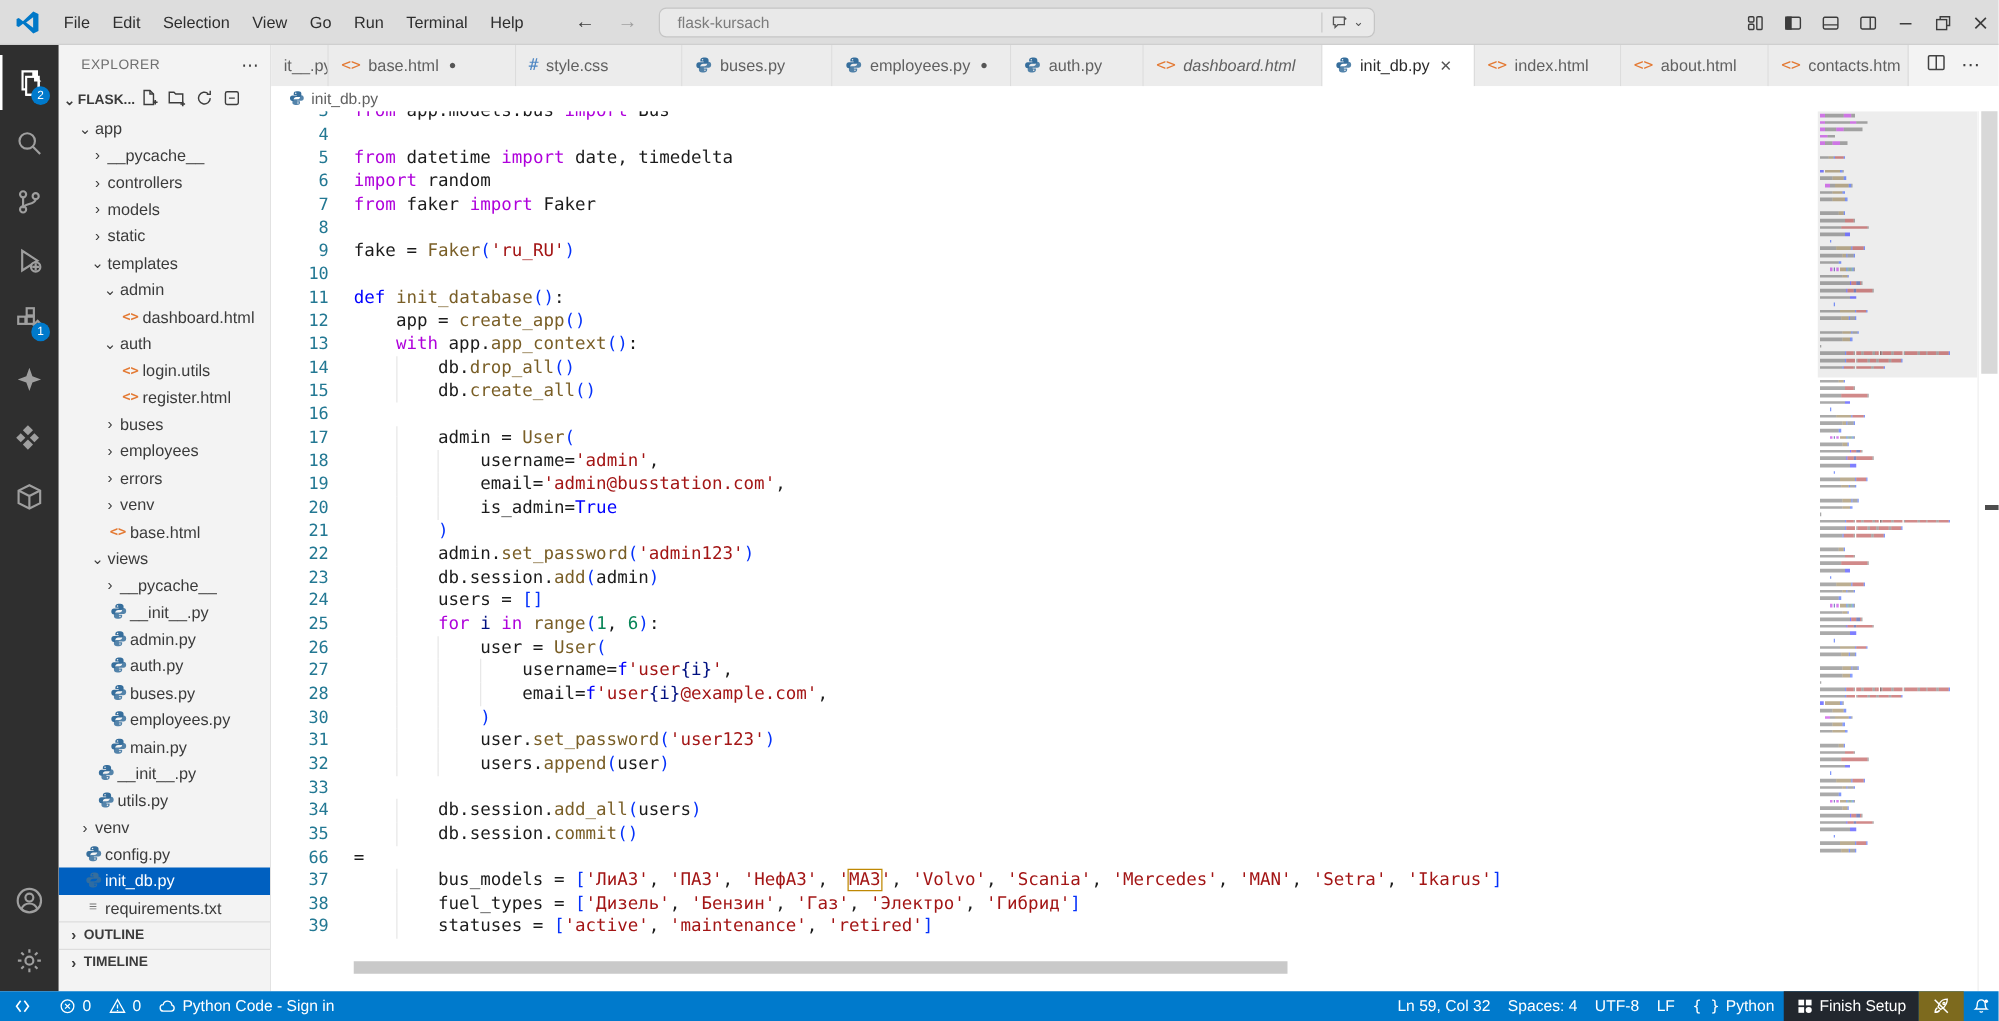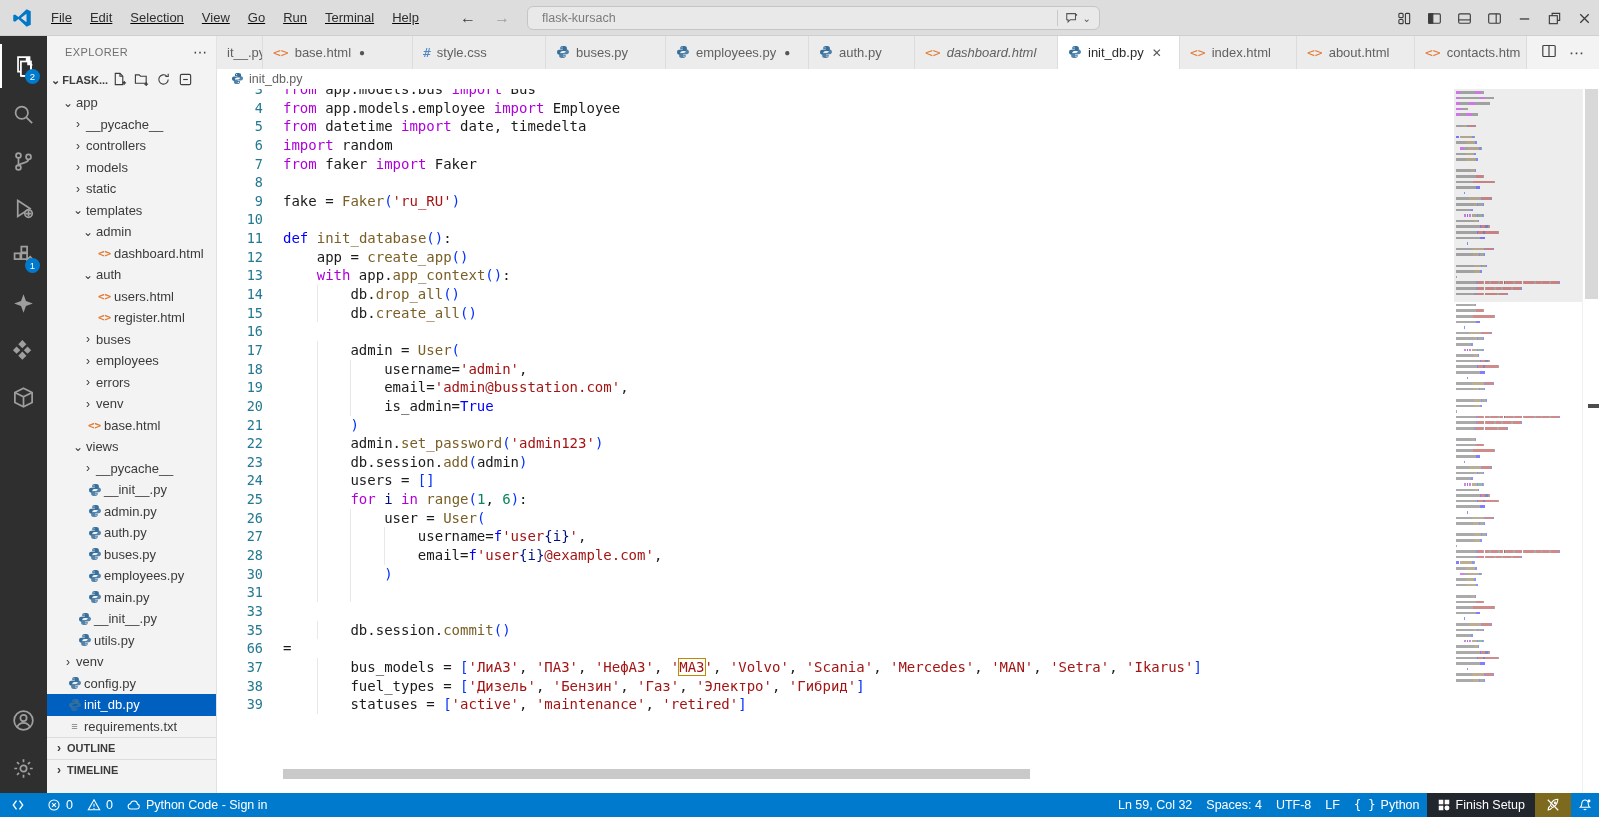--- a/index.html
+++ b/index.html
@@ -94,21 +94,21 @@
 </style>
 </head>
 <body>
 
 <div id="app">
 
   <div id="titlebar">
     <svg id="vscode-logo" viewBox="0 0 16 16">
         <path d="M11.7 1L5.1 7.2 2.4 5.1 1 5.7v4.6l1.4.6 2.7-2.1 6.6 6.2 3.3-1.6V2.6L11.7 1zM11.6 4.6v6.8L7.1 8l4.5-3.4z" fill="#0078c8"></path>
       </svg>
-    <div id="menubar" style="display: flex; text-decoration: underline;">
+    <div id="menubar" style="display: flex;">
         <span class="menu-item">File</span>
         <span class="menu-item">Edit</span>
         <span class="menu-item">Selection</span>
         <span class="menu-item">View</span>
         <span class="menu-item">Go</span>
         <span class="menu-item">Run</span>
         <span class="menu-item">Terminal</span>
         <span class="menu-item">Help</span>
       </div>
     <div id="nav-arrows">
@@ -305,21 +305,21 @@
           <span class="ficon html">&lt;&gt;</span>
           <span>dashboard.html</span>
         </div>
         <div class="tree-row" style="padding-left: 33px;">
           <span class="chev">⌄</span>
           <span>auth</span>
         </div>
         <div class="tree-row" style="padding-left: 43px;">
           <span style="width: 5px; flex: 0 0 auto;"></span>
           <span class="ficon html">&lt;&gt;</span>
-          <span>users.html</span>
+          <span>login.utils</span>
         </div>
         <div class="tree-row" style="padding-left: 43px;">
           <span style="width: 5px; flex: 0 0 auto;"></span>
           <span class="ficon html">&lt;&gt;</span>
           <span>register.html</span>
         </div>
         <div class="tree-row" style="padding-left: 33px;">
           <span class="chev">›</span>
           <span>buses</span>
         </div>
@@ -521,21 +521,21 @@
     <div id="breadcrumb">
       <span class="ficon py"><svg viewBox="0 0 16 16">
             <path d="M7.9 1.2c-1.8 0-3 .8-3 2.2v1.5h3v.6H3.6c-1.4 0-2.4 1-2.4 2.7 0 1.6 1 2.7 2.4 2.7h1.3V9.2c0-1.3 1.1-2.3 2.5-2.3h3c1.1 0 2-.9 2-2.1V3.4c0-1.3-1.2-2.2-3-2.2zm-1 1.3a.7.7 0 1 1 0 1.4.7.7 0 0 1 0-1.4z" fill="#366e9c"></path>
             <path d="M8.1 14.8c1.8 0 3-.8 3-2.2v-1.5h-3v-.6h4.3c1.4 0 2.4-1 2.4-2.7 0-1.6-1-2.7-2.4-2.7h-1.3v1.7c0 1.3-1.1 2.3-2.5 2.3h-3c-1.1 0-2 .9-2 2.1v1.4c0 1.3 1.2 2.2 3 2.2zm1-1.3a.7.7 0 1 1 0-1.4.7.7 0 0 1 0 1.4z" fill="#366e9c" opacity=".85"></path>
           </svg></span>
       <span>init_db.py</span>
     </div>
     <div id="code-viewport">
       <div id="code-scroll">
           <div class="cl"><span class="ln">3</span><span class="ltext"><span class="tk-k">from</span><span class="tk-v"> app.models.bus </span><span class="tk-k">import</span><span class="tk-v"> Bus</span></span></div>
-          <div class="cl"><span class="ln">4</span><span class="ltext"><span class="tk-k">from</span><span class="tk-v"> app.models.employee </span><span class="tk-k">import</span><span class="tk-v"> Employee</span></span></div>
+          <div class="cl"><span class="ln">4</span></div>
           <div class="cl"><span class="ln">5</span><span class="ltext"><span class="tk-k">from</span><span class="tk-v"> datetime </span><span class="tk-k">import</span><span class="tk-v"> date, timedelta</span></span></div>
           <div class="cl"><span class="ln">6</span><span class="ltext"><span class="tk-k">import</span><span class="tk-v"> random</span></span></div>
           <div class="cl"><span class="ln">7</span><span class="ltext"><span class="tk-k">from</span><span class="tk-v"> faker </span><span class="tk-k">import</span><span class="tk-v"> Faker</span></span></div>
           <div class="cl"><span class="ln">8</span><span class="ltext"></span></div>
           <div class="cl"><span class="ln">9</span><span class="ltext"><span class="tk-v">fake = </span><span class="tk-f">Faker</span><span class="tk-b">(</span><span class="tk-s">'ru_RU'</span><span class="tk-b">)</span></span></div>
           <div class="cl"><span class="ln">10</span><span class="ltext"></span></div>
           <div class="cl"><span class="ln">11</span><span class="ltext"><span class="tk-d">def</span><span class="tk-v"> </span><span class="tk-f">init_database</span><span class="tk-b">(</span><span class="tk-b">)</span><span class="tk-v">:</span></span></div>
           <div class="cl"><span class="ln">12</span><span class="ltext"><span class="tk-v">    app = </span><span class="tk-f">create_app</span><span class="tk-b">(</span><span class="tk-b">)</span></span></div>
           <div class="cl"><span class="ln">13</span><span class="ltext"><span class="tk-v">    </span><span class="tk-k">with</span><span class="tk-v"> app.</span><span class="tk-f">app_context</span><span class="tk-b">(</span><span class="tk-b">)</span><span class="tk-v">:</span></span></div>
           <div class="cl"><span class="ln">14</span><span class="guide" style="left: 99.72px;"></span><span class="ltext"><span class="tk-v">        db.</span><span class="tk-f">drop_all</span><span class="tk-b">(</span><span class="tk-b">)</span></span></div>
@@ -547,22 +547,24 @@
           <div class="cl"><span class="ln">20</span><span class="guide" style="left: 99.72px;"></span><span class="guide" style="left: 133.44px;"></span><span class="ltext"><span class="tk-v">            is_admin=</span><span class="tk-d">True</span></span></div>
           <div class="cl"><span class="ln">21</span><span class="guide" style="left: 99.72px;"></span><span class="ltext"><span class="tk-v">        </span><span class="tk-b">)</span></span></div>
           <div class="cl"><span class="ln">22</span><span class="guide" style="left: 99.72px;"></span><span class="ltext"><span class="tk-v">        admin.</span><span class="tk-f">set_password</span><span class="tk-b">(</span><span class="tk-s">'admin123'</span><span class="tk-b">)</span></span></div>
           <div class="cl"><span class="ln">23</span><span class="guide" style="left: 99.72px;"></span><span class="ltext"><span class="tk-v">        db.session.</span><span class="tk-f">add</span><span class="tk-b">(</span><span class="tk-v">admin</span><span class="tk-b">)</span></span></div>
           <div class="cl"><span class="ln">24</span><span class="guide" style="left: 99.72px;"></span><span class="ltext"><span class="tk-v">        users = </span><span class="tk-b">[]</span></span></div>
           <div class="cl"><span class="ln">25</span><span class="guide" style="left: 99.72px;"></span><span class="ltext"><span class="tk-v">        </span><span class="tk-k">for</span><span class="tk-v"> </span><span class="tk-p">i</span><span class="tk-v"> </span><span class="tk-k">in</span><span class="tk-v"> </span><span class="tk-f">range</span><span class="tk-b">(</span><span class="tk-n">1</span><span class="tk-v">, </span><span class="tk-n">6</span><span class="tk-b">)</span><span class="tk-v">:</span></span></div>
           <div class="cl"><span class="ln">26</span><span class="guide" style="left: 99.72px;"></span><span class="guide" style="left: 133.44px;"></span><span class="ltext"><span class="tk-v">            user = </span><span class="tk-f">User</span><span class="tk-b">(</span></span></div>
           <div class="cl"><span class="ln">27</span><span class="guide" style="left: 99.72px;"></span><span class="guide" style="left: 133.44px;"></span><span class="guide" style="left: 167.16px;"></span><span class="ltext"><span class="tk-v">                username=</span><span class="tk-d">f</span><span class="tk-s">'user</span><span class="tk-p">{i}</span><span class="tk-s">'</span><span class="tk-v">,</span></span></div>
           <div class="cl"><span class="ln">28</span><span class="guide" style="left: 99.72px;"></span><span class="guide" style="left: 133.44px;"></span><span class="guide" style="left: 167.16px;"></span><span class="ltext"><span class="tk-v">                email=</span><span class="tk-d">f</span><span class="tk-s">'user</span><span class="tk-p">{i}</span><span class="tk-s">@example.com'</span><span class="tk-v">,</span></span></div>
           <div class="cl"><span class="ln">30</span><span class="guide" style="left: 99.72px;"></span><span class="guide" style="left: 133.44px;"></span><span class="ltext"><span class="tk-v">            </span><span class="tk-b">)</span></span></div>
-          <div class="cl"><span class="ln">31</span><span class="guide" style="left: 99.72px;"></span><span class="guide" style="left: 133.44px;"></span></div>
+          <div class="cl"><span class="ln">31</span><span class="guide" style="left: 99.72px;"></span><span class="guide" style="left: 133.44px;"></span><span class="ltext"><span class="tk-v">            user.</span><span class="tk-f">set_password</span><span class="tk-b">(</span><span class="tk-s">'user123'</span><span class="tk-b">)</span></span></div>
+          <div class="cl"><span class="ln">32</span><span class="guide" style="left: 99.72px;"></span><span class="guide" style="left: 133.44px;"></span><span class="ltext"><span class="tk-v">            users.</span><span class="tk-f">append</span><span class="tk-b">(</span><span class="tk-v">user</span><span class="tk-b">)</span></span></div>
           <div class="cl"><span class="ln">33</span><span class="ltext"></span></div>
+          <div class="cl"><span class="ln">34</span><span class="guide" style="left: 99.72px;"></span><span class="ltext"><span class="tk-v">        db.session.</span><span class="tk-f">add_all</span><span class="tk-b">(</span><span class="tk-v">users</span><span class="tk-b">)</span></span></div>
           <div class="cl"><span class="ln">35</span><span class="guide" style="left: 99.72px;"></span><span class="ltext"><span class="tk-v">        db.session.</span><span class="tk-f">commit</span><span class="tk-b">(</span><span class="tk-b">)</span></span></div>
           <div class="cl"><span class="ln">66</span><span class="ltext"><span class="tk-v">=</span></span></div>
           <div class="cl"><span class="ln">37</span><span class="guide" style="left: 99.72px;"></span><span class="ltext"><span class="tk-v">        bus_models = </span><span class="tk-b">[</span><span class="tk-s">'ЛиАЗ'</span><span class="tk-v">, </span><span class="tk-s">'ПАЗ'</span><span class="tk-v">, </span><span class="tk-s">'НефАЗ'</span><span class="tk-v">, </span><span class="tk-s">'</span><span class="tk-shl">МАЗ</span><span class="tk-s">'</span><span class="tk-v">, </span><span class="tk-s">'Volvo'</span><span class="tk-v">, </span><span class="tk-s">'Scania'</span><span class="tk-v">, </span><span class="tk-s">'Mercedes'</span><span class="tk-v">, </span><span class="tk-s">'MAN'</span><span class="tk-v">, </span><span class="tk-s">'Setra'</span><span class="tk-v">, </span><span class="tk-s">'Ikarus'</span><span class="tk-b">]</span></span></div>
           <div class="cl"><span class="ln">38</span><span class="guide" style="left: 99.72px;"></span><span class="ltext"><span class="tk-v">        fuel_types = </span><span class="tk-b">[</span><span class="tk-s">'Дизель'</span><span class="tk-v">, </span><span class="tk-s">'Бензин'</span><span class="tk-v">, </span><span class="tk-s">'Газ'</span><span class="tk-v">, </span><span class="tk-s">'Электро'</span><span class="tk-v">, </span><span class="tk-s">'Гибрид'</span><span class="tk-b">]</span></span></div>
           <div class="cl"><span class="ln">39</span><span class="guide" style="left: 99.72px;"></span><span class="ltext"><span class="tk-v">        statuses = </span><span class="tk-b">[</span><span class="tk-s">'active'</span><span class="tk-v">, </span><span class="tk-s">'maintenance'</span><span class="tk-v">, </span><span class="tk-s">'retired'</span><span class="tk-b">]</span></span></div>
         </div>
     </div>
     <div id="minimap">
       <div id="minimap-slider"></div>
       <div id="minimap-lines">

